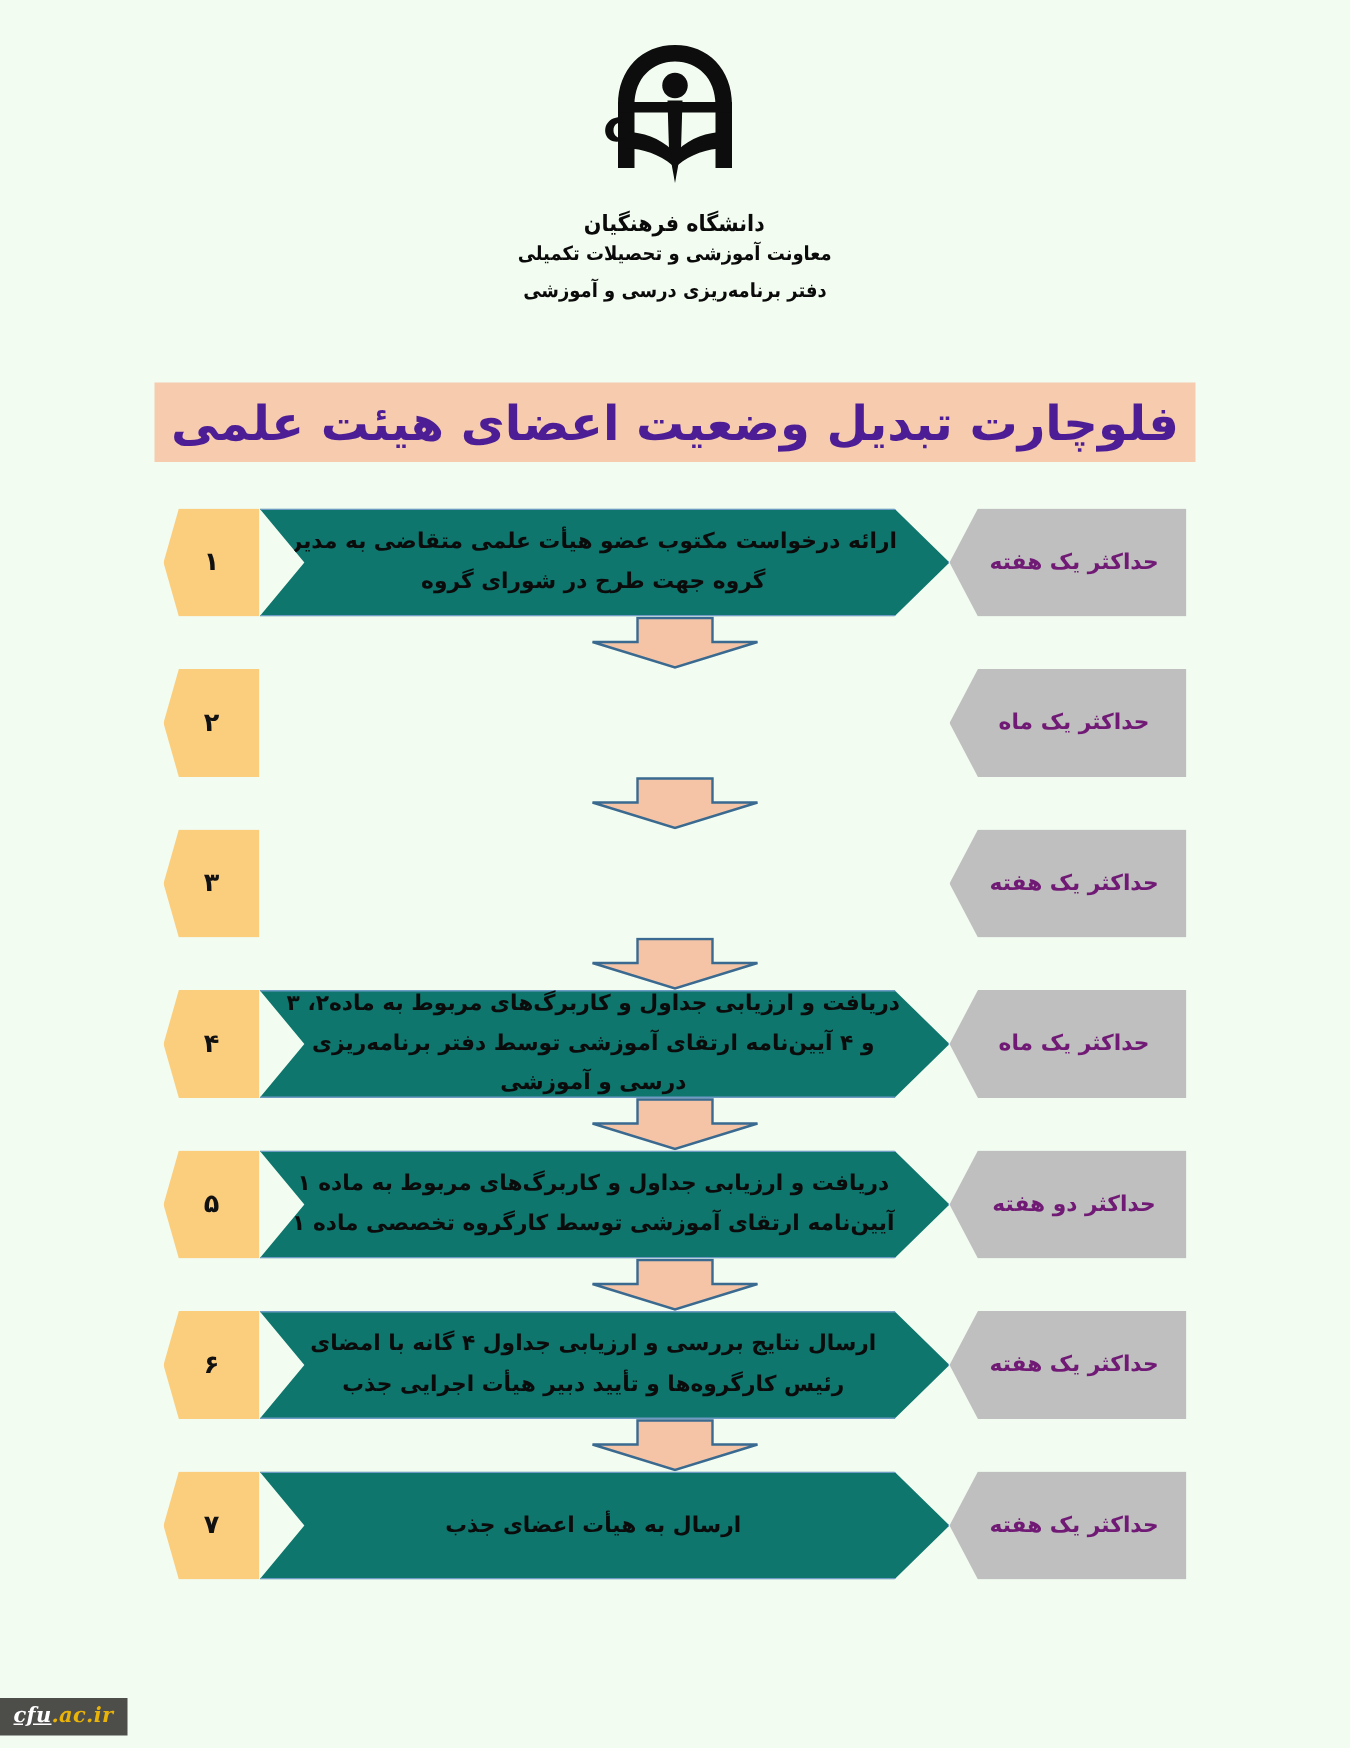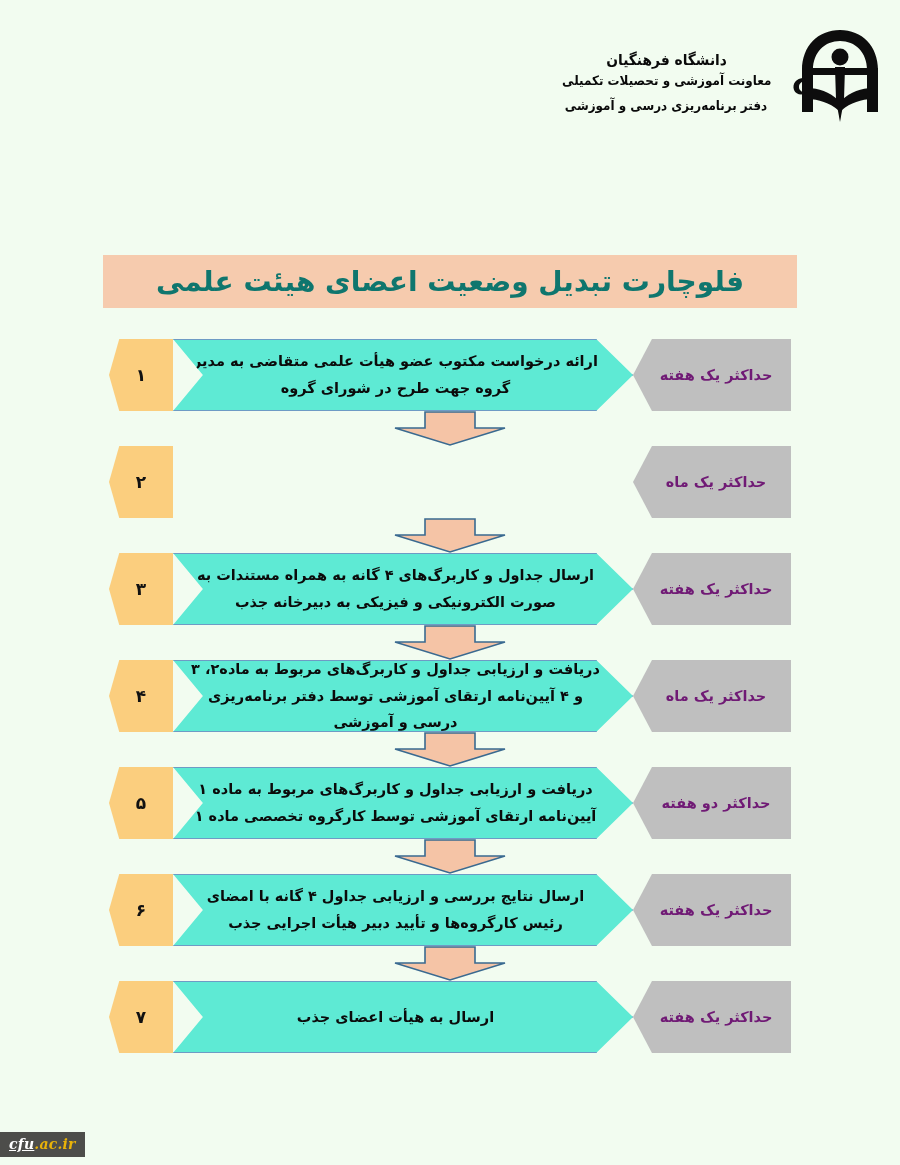--- a/index.html
+++ b/index.html
@@ -15,21 +15,21 @@
     position: relative;
     overflow: hidden;
     direction: rtl;
   }
 
   
   .logo-block {
     width: 100%;
     padding-top: 26px;
     display: flex;
-    flex-direction: row;
+    flex-direction: column;
     align-items: center;
   }
   .logo-mark {
     width: 120px;
     height: 112px;
     display: block;
   }
   .logo-lines {
     margin-top: 2px;
     display: flex;
@@ -53,22 +53,22 @@
     left: 103px;
     top: 255px;
     width: 694px;
     height: 53px;
     background: #f6cbae;
     display: flex;
     align-items: center;
     justify-content: center;
   }
   .title-banner-text {
-    color: #0f766e;
-    font-size: 28px;
+    color: #4c1d95;
+    font-size: 32px;
     font-weight: bold;
     letter-spacing: .2px;
   }
 
   
   .flow {
     position: absolute;
     left: 0;
     top: 339px;
     width: 900px;
@@ -104,21 +104,21 @@
     line-height: 1.95;
   }
 
   
   .step-box {
     position: absolute;
     right: 158px;
     top: 0;
     width: 460px;
     height: 72px;
-    background: #5eead4;
+    background: #0f766e;
     border: 1.5px solid #6e9bc5;
     box-sizing: border-box;
     display: flex;
     align-items: center;
     justify-content: center;
     text-align: center;
     padding: 0 30px 0 15px;
     -webkit-clip-path: polygon(0 0, 92% 0, 100% 50%, 92% 100%, 0 100%, 6.5% 50%);
     clip-path: polygon(0 0, 92% 0, 100% 50%, 92% 100%, 0 100%, 6.5% 50%);
   }
@@ -255,23 +255,20 @@
     </div>
     <div class="connector">
       <svg class="arrow" viewBox="0 0 116 35" width="116" height="35">
         <polygon points="33,1 83,1 83,17 113,17 58,34 3,17 33,17" fill="#F5C4A6" stroke="#3A6A90" stroke-width="1.6"></polygon>
       </svg>
     </div>
     <div class="flow-row">
       <div class="duration">
         <span class="duration-text">حداکثر یک هفته</span>
       </div>
-      <div class="step-box">
-        <span class="step-text">ارسال جداول و کاربرگ‌های ۴ گانه به همراه مستندات به صورت الکترونیکی و فیزیکی به دبیرخانه جذب</span>
-      </div>
       <div class="step-number">
         <span class="step-number-text">۳</span>
       </div>
     </div>
     <div class="connector">
       <svg class="arrow" viewBox="0 0 116 35" width="116" height="35">
         <polygon points="33,1 83,1 83,17 113,17 58,34 3,17 33,17" fill="#F5C4A6" stroke="#3A6A90" stroke-width="1.6"></polygon>
       </svg>
     </div>
     <div class="flow-row">

